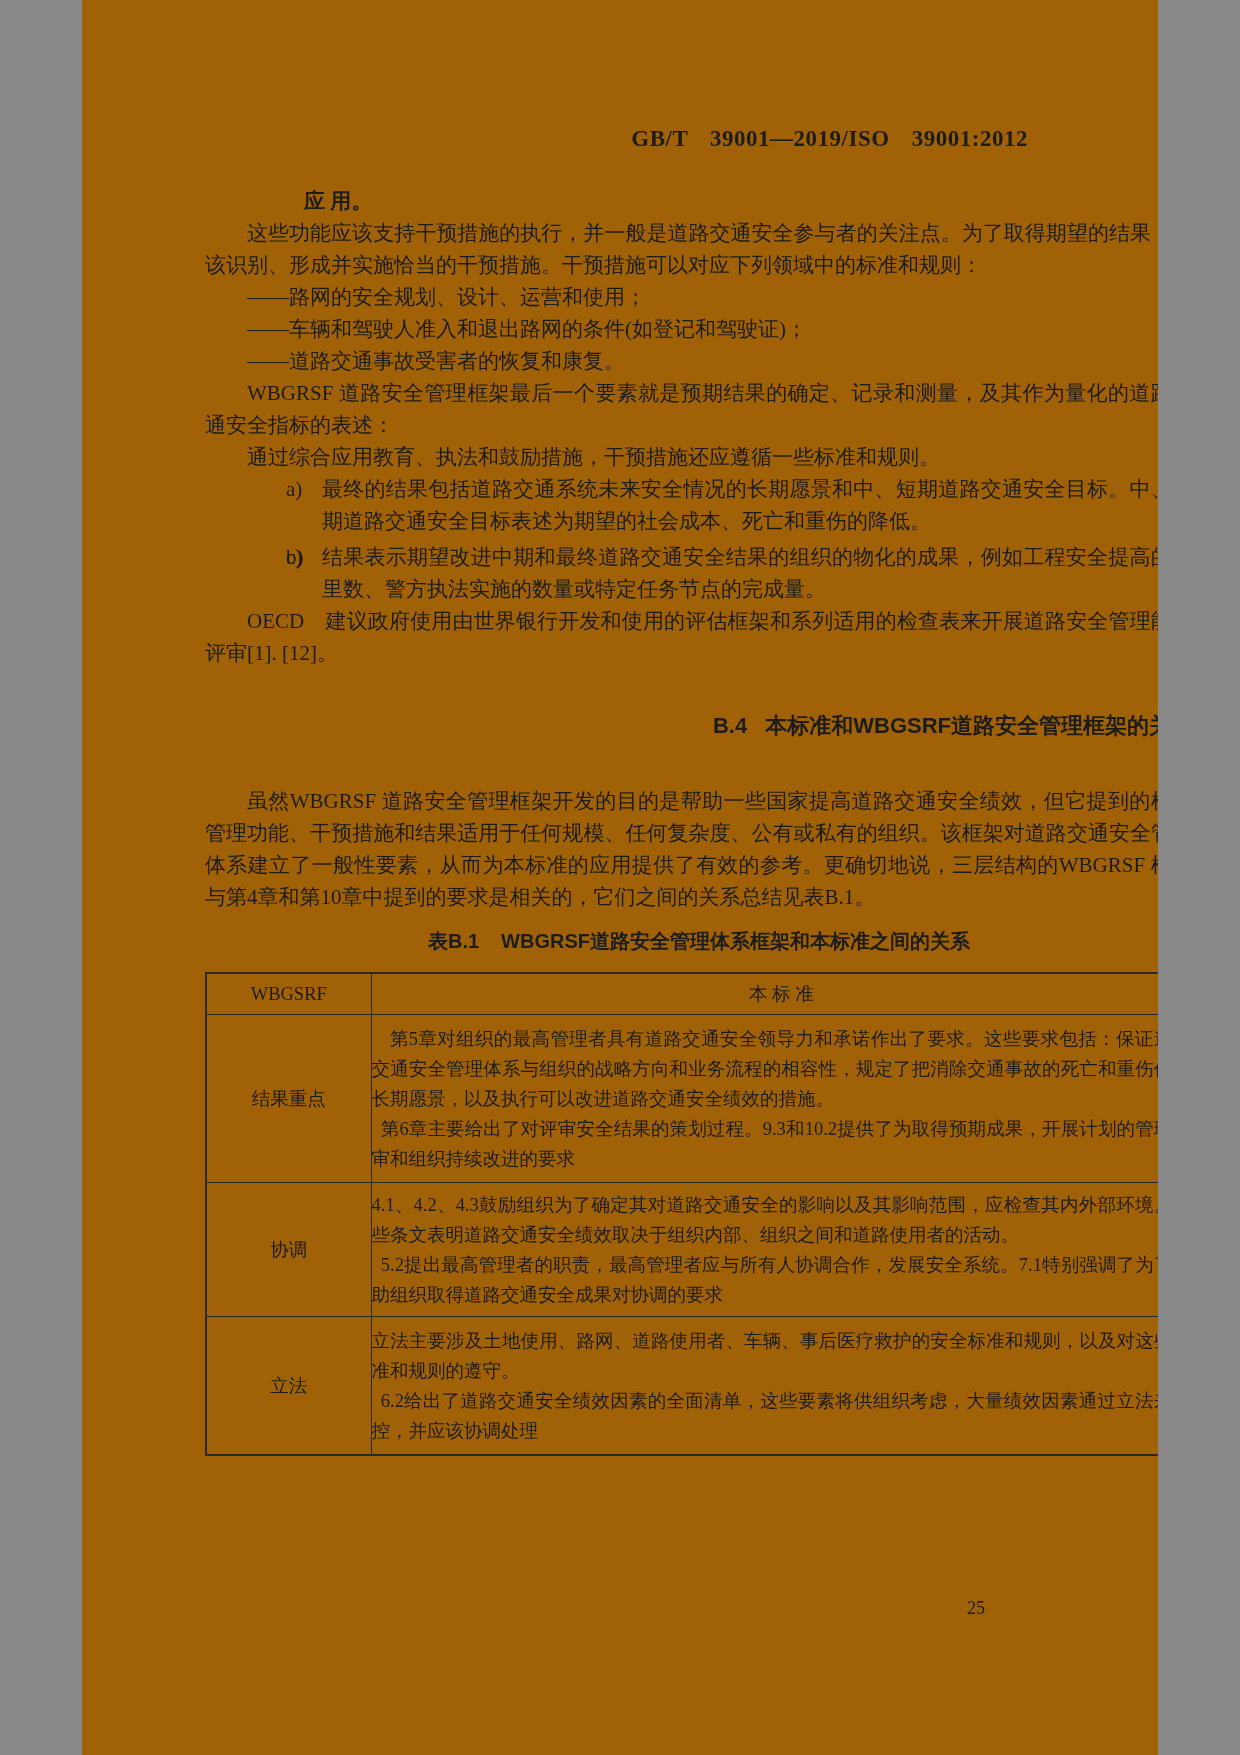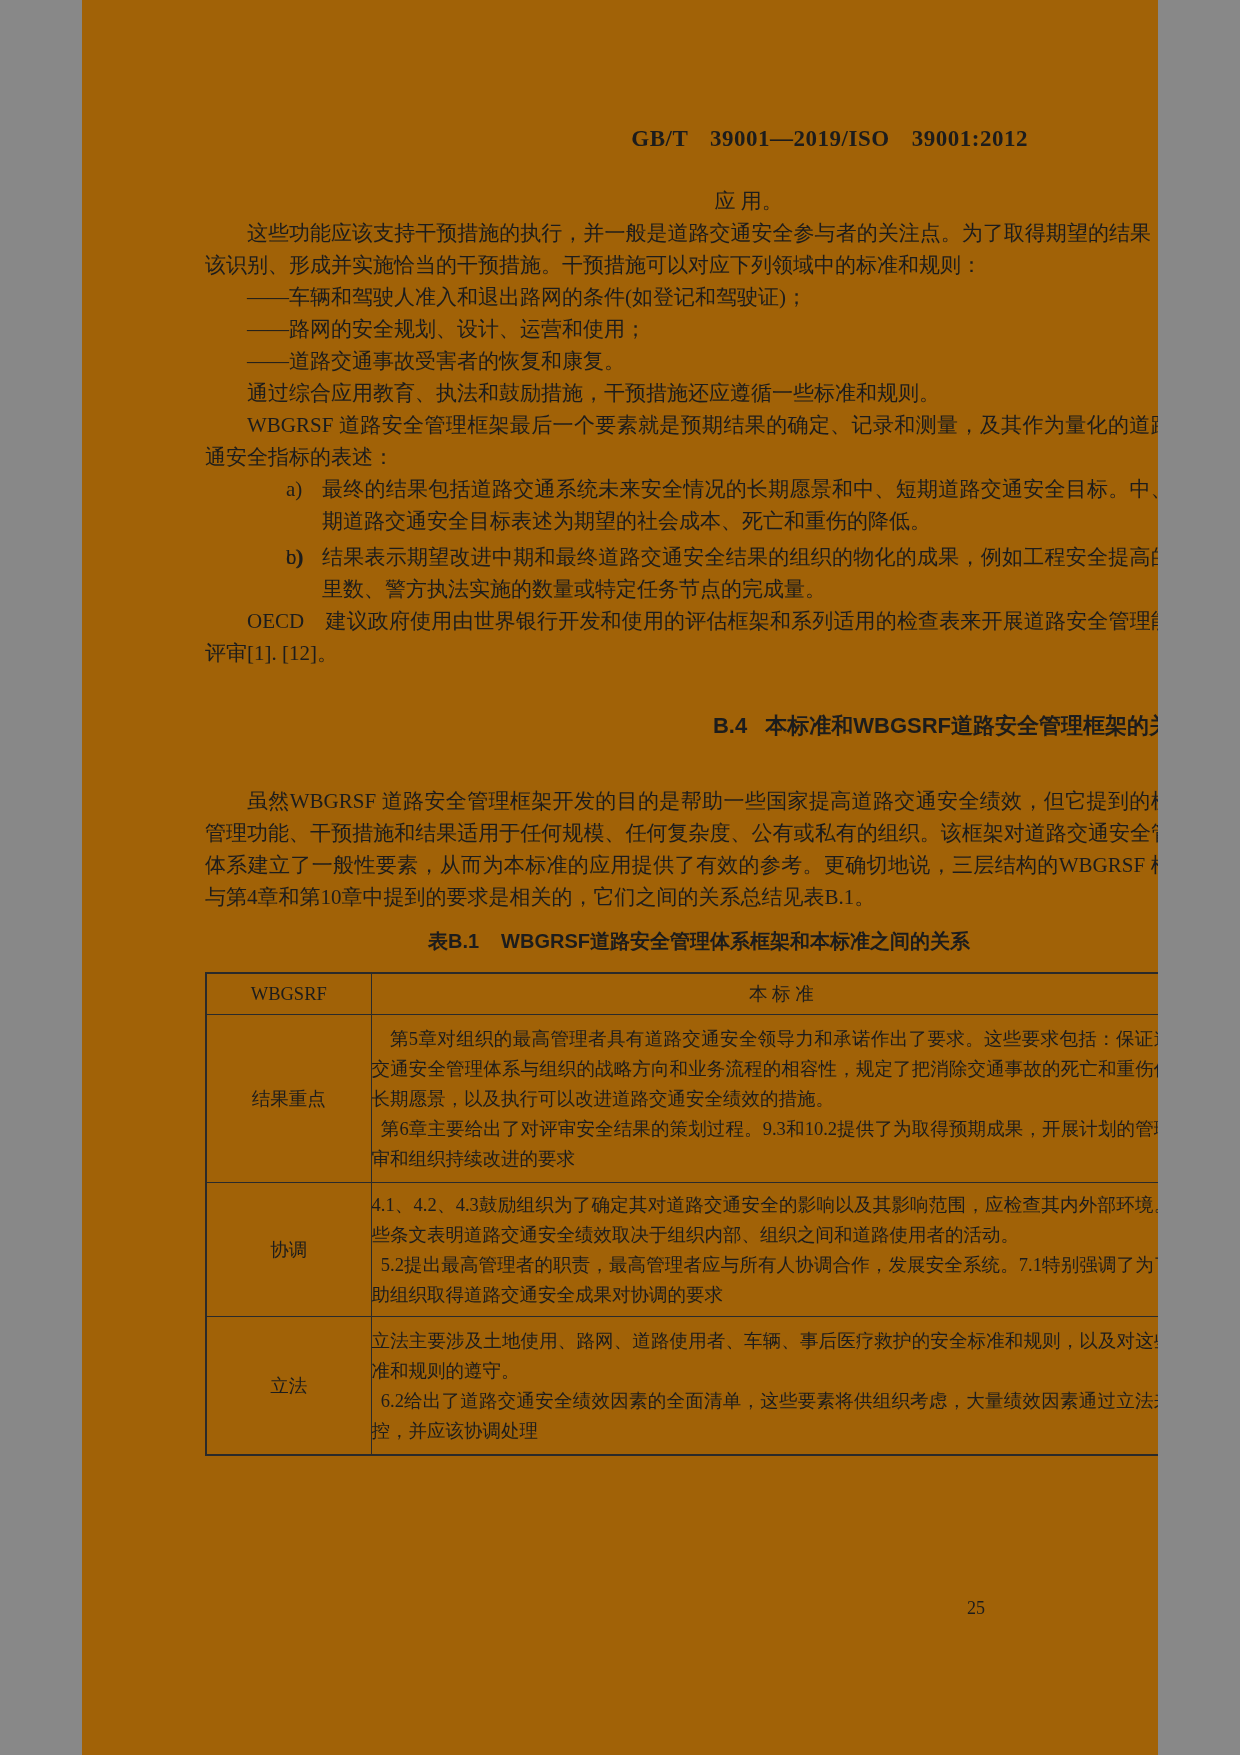--- a/index.html
+++ b/index.html
@@ -22,21 +22,21 @@
   }
   .content{
     position:absolute;
     left:123px;top:185px;
     width:988px;
     font-size:21px;
     line-height:32px;
     text-align:justify;
   }
   .content p{margin:0;}
-  p.cont-line{margin-left:99px;text-align:center;}
+  p.cont-line{margin-left:99px;text-align:left;font-weight:bold;}
   p.para-indent{text-indent:2em;}
   p.dash-item{margin-left:42px;text-align:left;}
   ol.abc-list{list-style:none;margin:0;padding:0;}
   ol.abc-list li{
     position:relative;
     margin-left:117px;
     margin-top:4px;
     text-align:justify;
   }
   ol.abc-list li:first-child{margin-top:0;}
@@ -110,27 +110,27 @@
 <div class="page">
 
   <div class="running-header">GB/T 39001—2019/ISO 39001:2012</div>
 
   <div class="content">
 
     <p class="cont-line">应 用。</p>
 
     <p class="para-indent">这些功能应该支持干预措施的执行，并一般是道路交通安全参与者的关注点。为了取得期望的结果，应该识别、形成并实施恰当的干预措施。干预措施可以对应下列领域中的标准和规则：</p>
 
+    <p class="dash-item">——路网的安全规划、设计、运营和使用；</p>
     <p class="dash-item">——车辆和驾驶人准入和退出路网的条件(如登记和驾驶证)；</p>
-    <p class="dash-item">——路网的安全规划、设计、运营和使用；</p>
     <p class="dash-item">——道路交通事故受害者的恢复和康复。</p>
 
+    <p class="para-indent">WBGRSF 道路安全管理框架最后一个要素就是预期结果的确定、记录和测量，及其作为量化的道路交通安全指标的表述：</p>
+
     <p class="para-indent">通过综合应用教育、执法和鼓励措施，干预措施还应遵循一些标准和规则。</p>
-
-    <p class="para-indent">WBGRSF 道路安全管理框架最后一个要素就是预期结果的确定、记录和测量，及其作为量化的道路交通安全指标的表述：</p>
 
     <ol class="abc-list">
       <li>
         <span class="li-label">a)</span>
         <span>最终的结果包括道路交通系统未来安全情况的长期愿景和中、短期道路交通安全目标。中、短期道路交通安全目标表述为期望的社会成本、死亡和重伤的降低。</span>
       </li>
       <li>
         <span class="li-label">b)</span>
       </li>
       <li>

